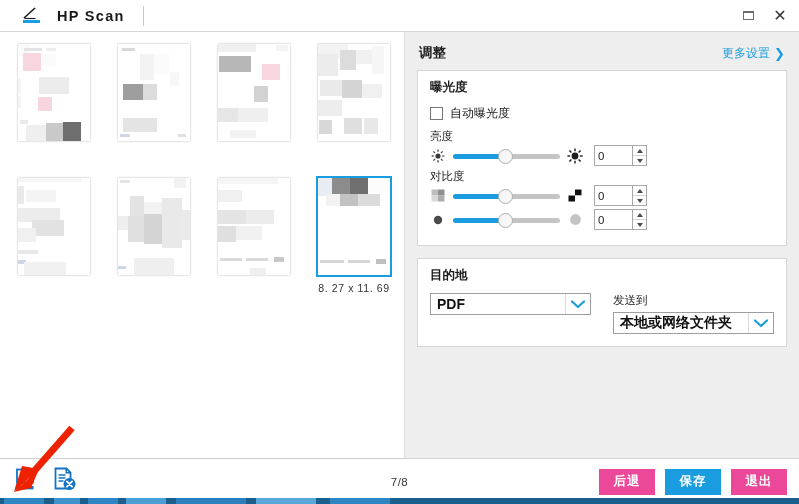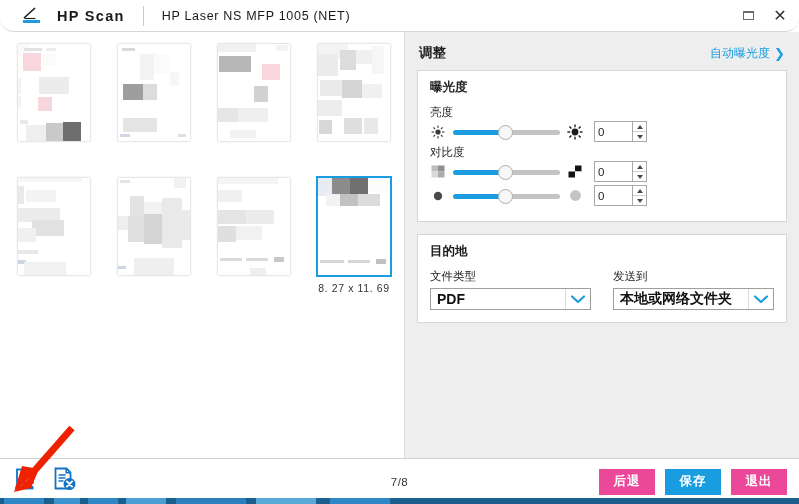--- a/index.html
+++ b/index.html
@@ -19,21 +19,20 @@
     background: #ffffff;
   }
 
   
   .titlebar {
     height: 31px; min-height: 31px;
     background: #ffffff;
     border-bottom: 1px solid #d8d8d8;
     display: flex; align-items: center;
     position: relative;
-    border-radius: 14px;
   }
   .brand {
     display: flex; align-items: center;
     margin-left: 22px; gap: 9px;
   }
   .scan-logo { width: 26px; height: 17px; display: block; }
   .brand-name {
     font-size: 14.5px; font-weight: bold; color: #1a1a1a;
     letter-spacing: 1.3px;
   }
@@ -295,21 +294,20 @@
       <span class="scan-logo">
         <svg width="26" height="17" viewBox="0 0 26 17">
           <path d="M2 11 L13 1" stroke="#1c1c1c" stroke-width="1.6" fill="none"></path>
           <path d="M2.5 11.5 L13.5 11.5" stroke="#1c1c1c" stroke-width="1.1" fill="none"></path>
           <rect x="1" y="13" width="17" height="3" fill="#1a9de0"></rect>
         </svg>
       </span>
       <span class="brand-name">HP Scan</span>
     </div>
     <div class="tb-divider"></div>
-    <span class="device-name">HP Laser NS MFP 1005 (NET)</span>
 
     <div class="win-controls">
       <div class="win-btn">
         <span class="min-glyph"></span>
       </div>
       <div class="win-btn">
         <span class="close-glyph">✕</span>
       </div>
     </div>
   </div>
@@ -459,29 +457,33 @@
         </div>
 
       </div>
     </div>
 
     <div class="settings-pane">
 
       <div class="settings-head">
         <span class="settings-title">调整</span>
         <span class="more-settings">
-          <span>自动曝光度</span>
+          <span>更多设置</span>
           <span class="chev">❯</span>
         </span>
       </div>
 
 
       <div class="card">
         <div class="card-title">曝光度</div>
 
+        <div class="check-row">
+          <span class="checkbox"></span>
+          <span class="check-label">自动曝光度</span>
+        </div>
 
         <div class="slider-label">亮度</div>
         <div class="slider-row">
           <span class="ico-box">
             <svg width="14" height="14" viewBox="0 0 14 14">
               <circle cx="7" cy="7" r="2.6" fill="#3a3a3a"></circle>
               <g stroke="#3a3a3a" stroke-width="1.1">
                 <line x1="7" y1="0.6" x2="7" y2="3"></line>
                   <line x1="7" y1="11" x2="7" y2="13.4"></line>
                 <line x1="0.6" y1="7" x2="3" y2="7"></line>
@@ -589,21 +591,20 @@
                 </span>
             </span>
           </span>
         </div>
       </div>
 
       <div class="card">
         <div class="card-title">目的地</div>
         <div class="dest-grid">
           <div class="dest-col">
-            <div class="dest-label">文件类型</div>
             <div class="select">
               <span class="select-value">PDF</span>
               <span class="select-arrow">
                 <svg width="14" height="9" viewBox="0 0 14 9">
                     <path d="M1 1.5 L7 7 L13 1.5" fill="none" stroke="#1a9de0" stroke-width="2.2" stroke-linecap="round" stroke-linejoin="round"></path>
                   </svg>
               </span>
             </div>
           </div>
           <div class="dest-col">

